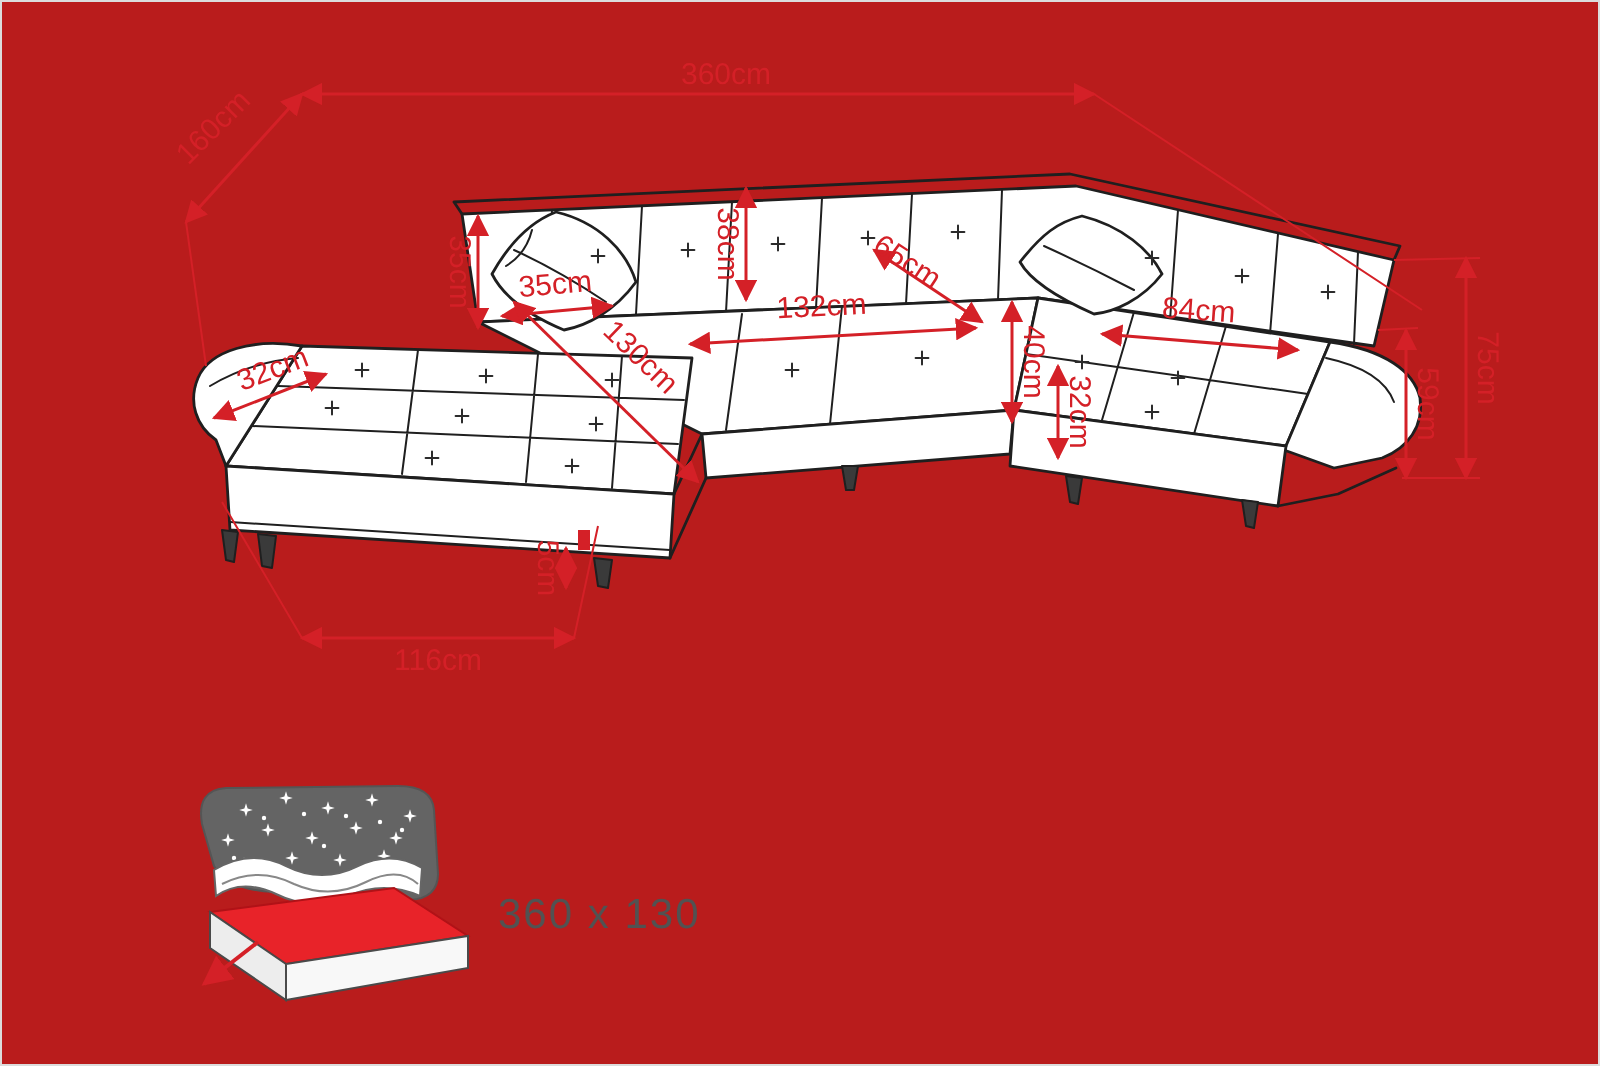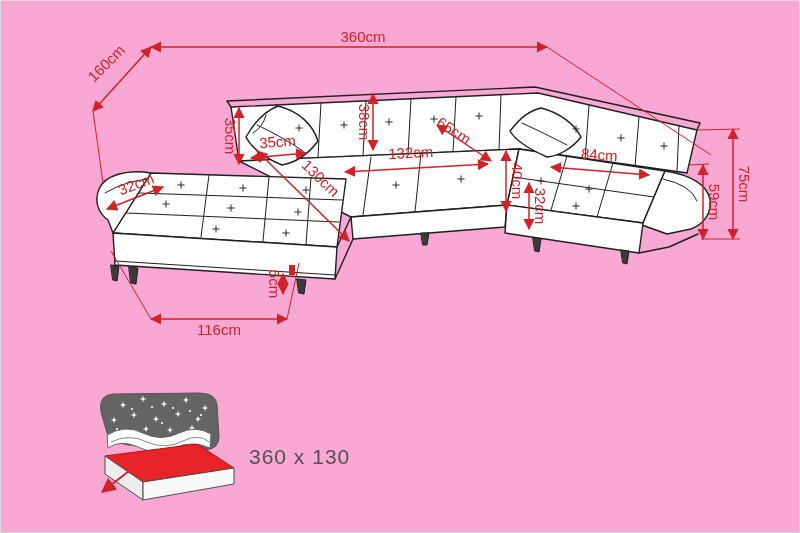--- a/index.html
+++ b/index.html
@@ -1,19 +1,19 @@
 <!DOCTYPE html>
 <html><head>
 <meta charset="utf-8">
 <style>
   html,body{margin:0;padding:0;background:#fff;}
   .canvas{
     position:relative;
     width:800px;height:533px;
-    background:#f9a8d4;
+    background:#b91c1c;
     border:1px solid #dcdcdc;
     box-sizing:border-box;
     font-family:"Liberation Sans", sans-serif;
     overflow:hidden;
   }
   svg{display:block;}
   .dim{ stroke-width:1.5; marker-start:url(#ah); marker-end:url(#ah); }
   .ext{ stroke-width:1; }
   .dimlabel{
     font:15px "Liberation Sans", sans-serif;

